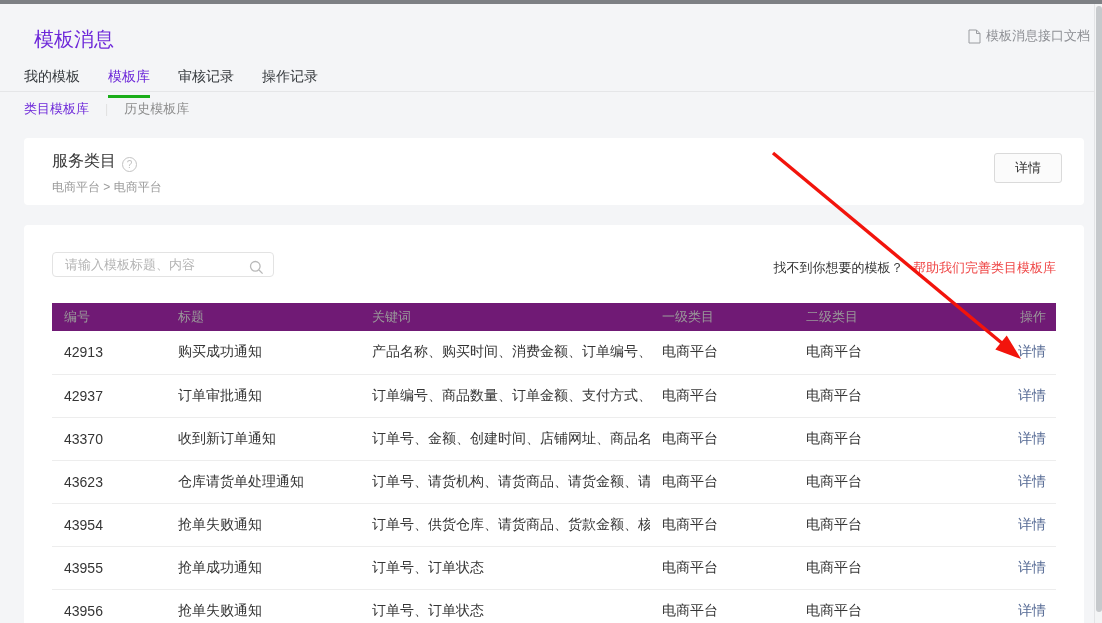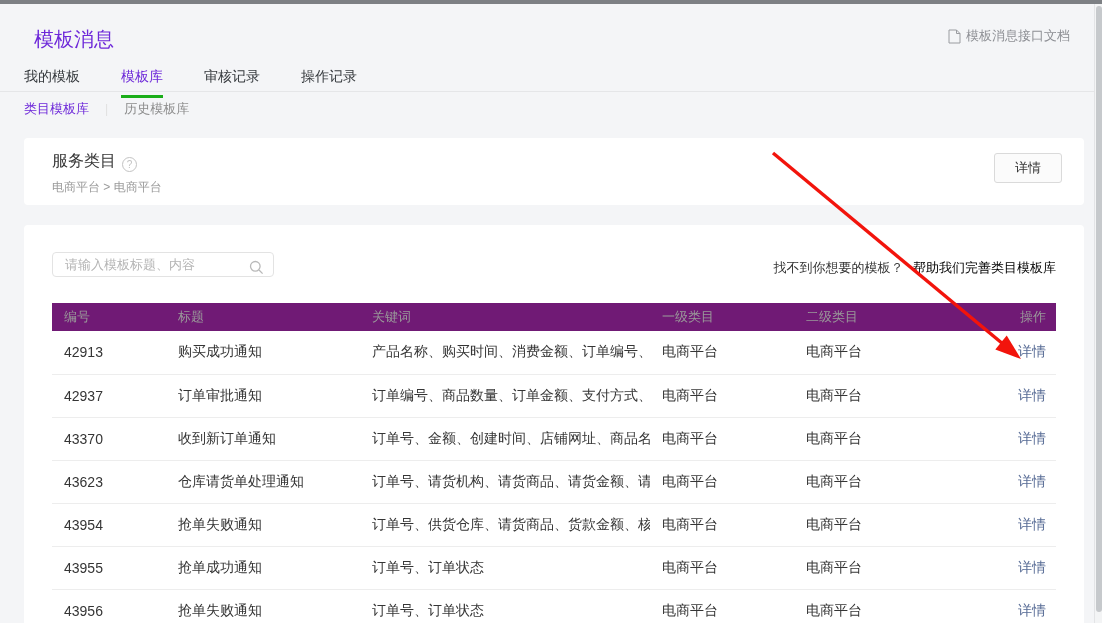--- a/index.html
+++ b/index.html
@@ -8,26 +8,26 @@
     font-family:"Liberation Sans", sans-serif;
     background:#f4f5f7;
     position:relative;
     color:#353535;
   }
   
   .top-strip { position:absolute; left:0; top:0; width:1102px; height:4px; background:#7d8084; }
 
   
   .page-title { position:absolute; left:34px; top:26px; font-size:20px; color:#6d28d9; font-weight:400; }
-  .doc-link { position:absolute; right:32px; top:27px; font-size:13px; color:#8d8f94; display:flex; align-items:center; gap:5px; cursor:pointer; text-decoration:none; }
+  .doc-link { position:absolute; right:12px; top:27px; font-size:13px; color:#8d8f94; display:flex; align-items:center; gap:5px; cursor:pointer; text-decoration:none; }
   .doc-link svg { display:block; }
 
   
   .tabs-border { position:absolute; left:0; right:8px; top:91px; height:1px; background:#e5e6e8; }
-  .tabs { position:absolute; left:24px; top:68px; display:flex; gap:41px; font-size:14px; }
+  .tabs { position:absolute; left:24px; top:68px; display:flex; gap:28px; font-size:14px; }
   .tab { padding-bottom:9px; color:#35393d; cursor:pointer; border-bottom:3px solid transparent; }
   .tab.active { color:#6d28d9; border-bottom-color:#1aad19; }
 
   .subtabs { position:absolute; left:24px; top:100px; display:flex; align-items:center; font-size:13px; }
   .subtab { cursor:pointer; }
   .subtab.active { color:#6d28d9; }
   .subtab.inactive { color:#8c8c8c; }
   .subtab-divider { color:#e0e0e0; margin:0 16px; font-size:12px; }
 
   .card { position:absolute; background:#ffffff; border-radius:4px; left:24px; width:1060px; }
@@ -45,21 +45,21 @@
   
   .card-table { top:225px; height:398px; border-radius:4px 4px 0 0; overflow:hidden; }
   .search-wrap { position:absolute; left:28px; top:27px; width:222px; height:25px; }
   .search-input { width:100%; height:100%; border:1px solid #e3e3e3; border-radius:4px;
                   font-size:13px; padding:0 32px 0 12px; color:#353535; outline:none;
                   font-family:"Liberation Sans", sans-serif; background:#fff; }
   .search-input::placeholder { color:#b4b4b4; }
   .search-icon { position:absolute; right:10px; top:8px; }
   .help-row { position:absolute; right:28px; top:34px; font-size:13px; }
   .help-question { color:#353535; }
-  .help-link { color:#000000; cursor:pointer; margin-left:6px;text-align:center; }
+  .help-link { color:#ef4444; cursor:pointer; margin-left:6px;text-align:center; }
 
   .tpl-table { position:absolute; left:28px; top:78px; width:1004px; border-collapse:collapse; table-layout:fixed; }
   .tpl-table th { background:#701a75; color:#9a9a9a; font-weight:400; font-size:13px;
                   text-align:left; height:28px; padding:0 0 0 12px; white-space:nowrap; }
   .tpl-table td { font-size:14px; color:#353535; height:43px; padding:0 0 0 12px;
                   border-bottom:1px solid #ededed; white-space:nowrap; overflow:hidden; }
   .tpl-table th.col-action, .tpl-table td.col-action { text-align:right; padding:0 10px 0 0; }
   .row-action { color:#576b95; cursor:pointer; }
 
   

